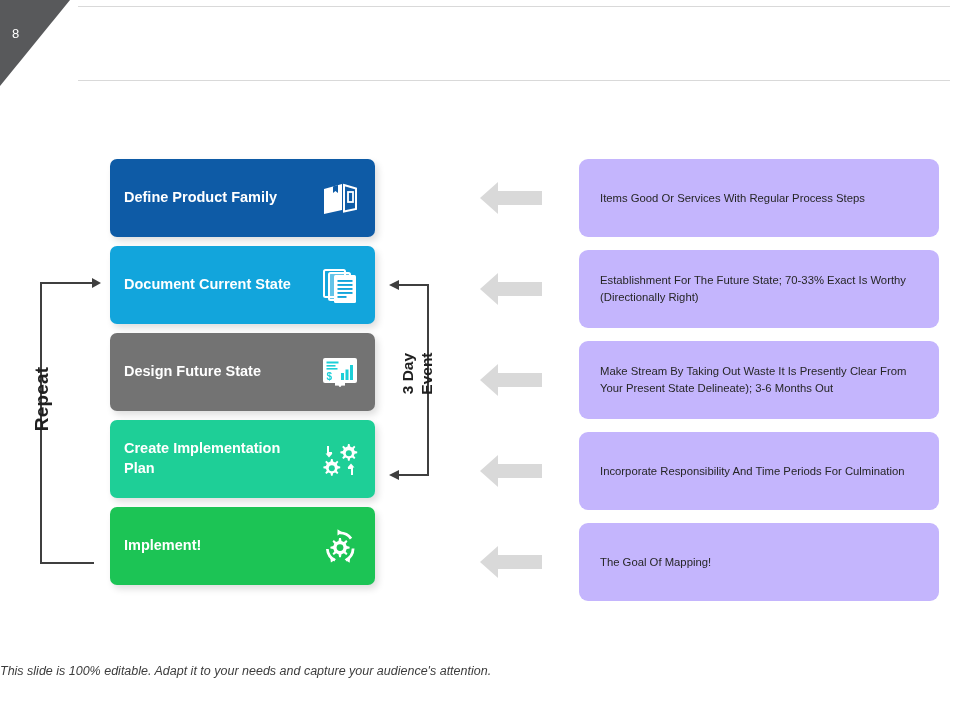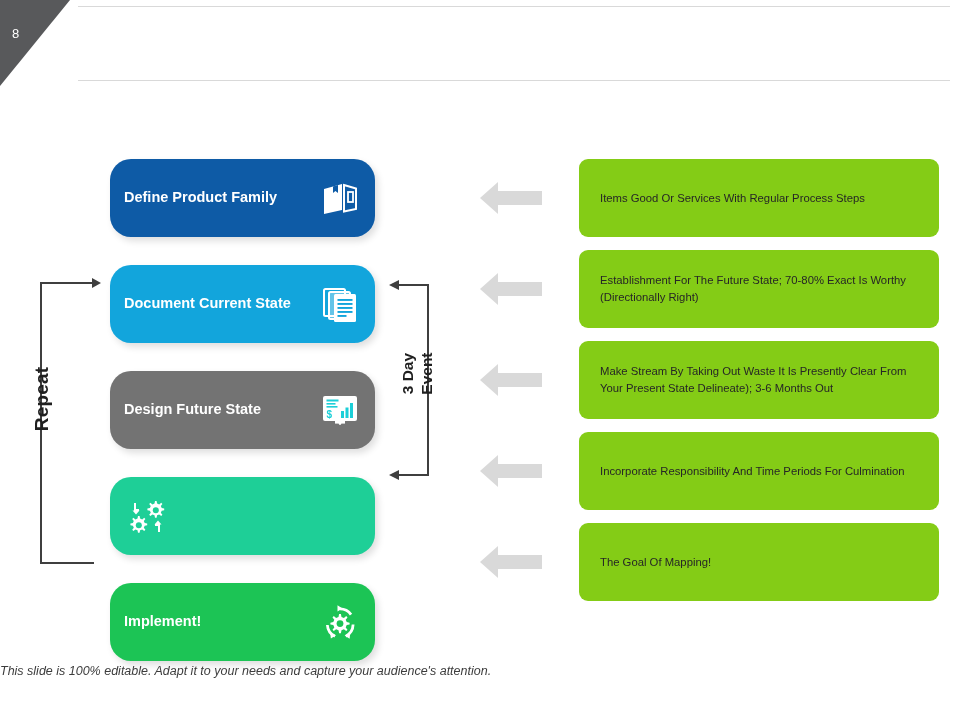--- a/index.html
+++ b/index.html
@@ -119,22 +119,22 @@
   .steps {
     position: absolute;
     left: 110px;
     top: 159px;
     width: 265px;
   }
   .step-card {
     position: relative;
     width: 265px;
     height: 78px;
-    border-radius: 21px;
-    margin-bottom: 28px;
+    border-radius: 7px;
+    margin-bottom: 9px;
     box-shadow: 3px 4px 7px rgba(0,0,0,0.13);
     display: flex;
     align-items: center;
     box-sizing: border-box;
     padding: 0 12px 0 14px;
   }
   .step-label {
     font-size: 14.5px;
     font-weight: bold;
     color: #ffffff;
@@ -235,21 +235,21 @@
   .desc-col {
     position: absolute;
     left: 579px;
     top: 159px;
     width: 360px;
   }
   .desc-box {
     width: 360px;
     height: 78px;
     border-radius: 9px;
-    background: #84cc16;
+    background: #c4b5fd;
     margin-bottom: 13px;
     display: flex;
     align-items: center;
     box-sizing: border-box;
     padding: 0 20px 0 21px;
   }
   .desc-text {
     font-size: 11.3px;
     color: #262626;
     line-height: 1.5;
@@ -332,20 +332,21 @@
           <text x="8.5" y="29.5" font-family="Liberation Sans, sans-serif" font-size="10" font-weight="bold">$</text>
           <rect x="23" y="23" width="3" height="7"></rect>
           <rect x="27.5" y="19.5" width="3" height="10.5"></rect>
           <rect x="32" y="15" width="3" height="15"></rect>
         </g>
       </svg>
     </div>
   </div>
 
   <div class="step-card" style="background:#1ECF97">
+    <div class="step-label">Create Implementation Plan</div>
     <div class="step-icon">
       <svg width="44" height="44" viewBox="0 0 44 44">
         <g fill="#ffffff">
           <path d="M30 7 l1.6 0 .5 2.5 2.1 .9 2-1.6 1.2 1.2 -1.6 2 .9 2.1 2.5 .5 0 1.6 -2.5 .5 -.9 2.1 1.6 2 -1.2 1.2 -2-1.6 -2.1 .9 -.5 2.5 -1.6 0 -.5-2.5 -2.1-.9 -2 1.6 -1.2-1.2 1.6-2 -.9-2.1 -2.5-.5 0-1.6 2.5-.5 .9-2.1 -1.6-2 1.2-1.2 2 1.6 2.1-.9z"></path>
           <circle cx="30.8" cy="16.2" r="3" fill="#1ECF97"></circle>
           <path d="M13 22 l1.6 0 .5 2.5 2.1 .9 2-1.6 1.2 1.2 -1.6 2 .9 2.1 2.5 .5 0 1.6 -2.5 .5 -.9 2.1 1.6 2 -1.2 1.2 -2-1.6 -2.1 .9 -.5 2.5 -1.6 0 -.5-2.5 -2.1-.9 -2 1.6 -1.2-1.2 1.6-2 -.9-2.1 -2.5-.5 0-1.6 2.5-.5 .9-2.1 -1.6-2 1.2-1.2 2 1.6 2.1-.9z"></path>
           <circle cx="13.8" cy="31.2" r="3" fill="#1ECF97"></circle>
           <path d="M9 9 l0 8 5 0 0-2 -3 0 0-6z"></path>
           <path d="M14.5 16.5 l-3.5 4 -3.5-4z"></path>
           <path d="M35 38 l0-8 -5 0 0 2 3 0 0 6z"></path>
@@ -413,21 +414,21 @@
         <path d="M2 22 L20 6 L20 15 L64 15 L64 29 L20 29 L20 38 Z" fill="#D9D9D9"></path>
       </svg>
   </div>
 </div>
 
 <div class="desc-col">
   <div class="desc-box">
     <div class="desc-text">Items Good Or Services With Regular Process Steps</div>
   </div>
   <div class="desc-box">
-    <div class="desc-text">Establishment For The Future State; 70-80% Exact Is Worthy (Directionally Right)</div>
+    <div class="desc-text">Establishment For The Future State; 70-33% Exact Is Worthy (Directionally Right)</div>
   </div>
   <div class="desc-box">
     <div class="desc-text">Make Stream By Taking Out Waste It Is Presently Clear From Your Present State Delineate); 3-6 Months Out</div>
   </div>
   <div class="desc-box">
     <div class="desc-text">Incorporate Responsibility And Time Periods For Culmination</div>
   </div>
   <div class="desc-box">
     <div class="desc-text">The Goal Of Mapping!</div>
   </div>

